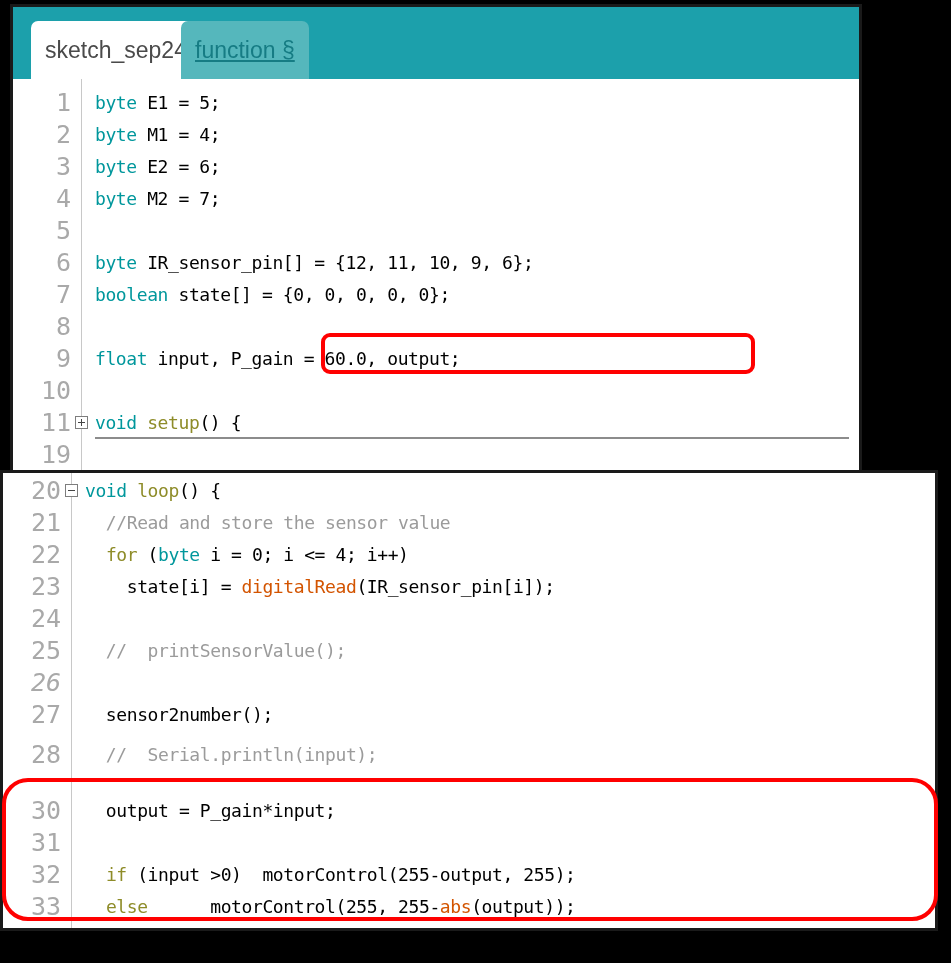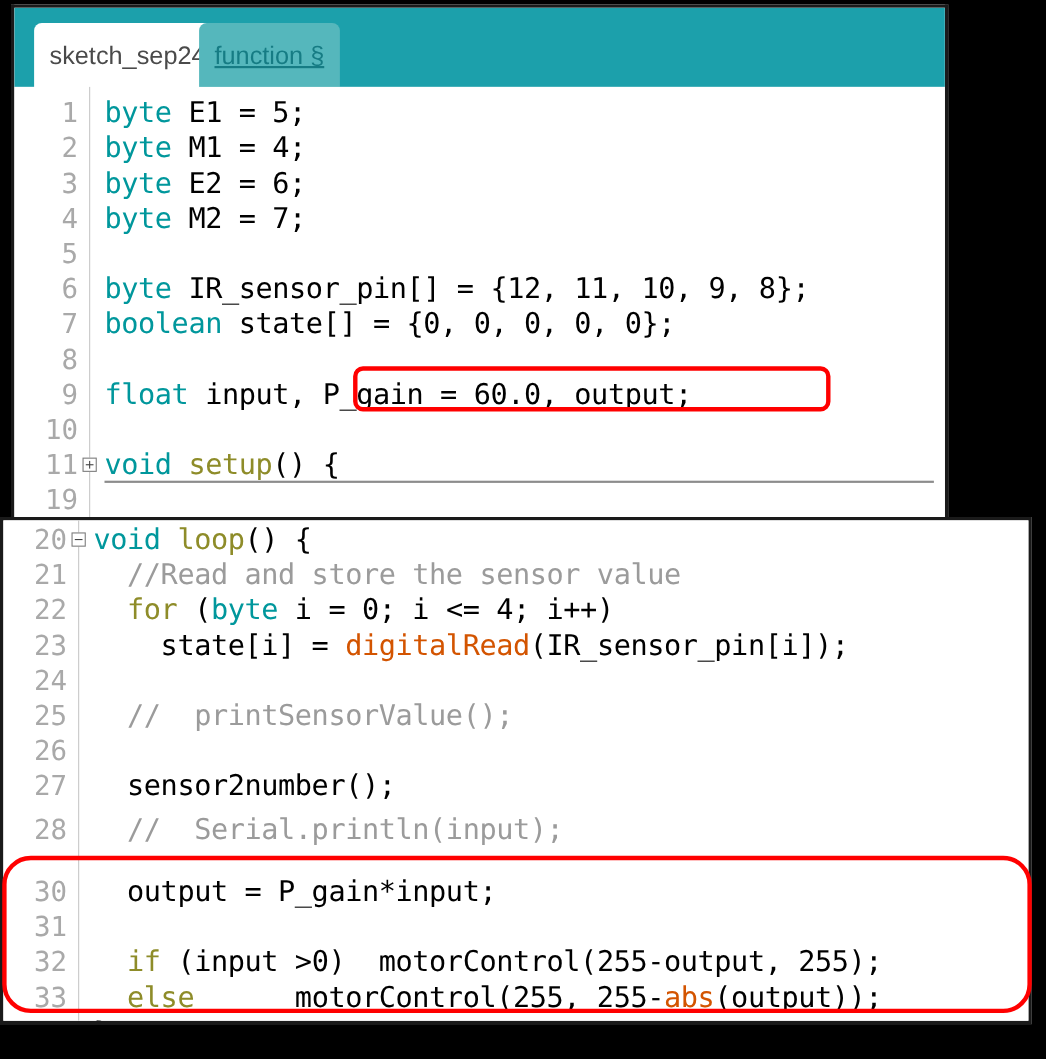--- a/index.html
+++ b/index.html
@@ -136,21 +136,21 @@
     content: "";
     position: absolute;
     left: 5px; top: 2px;
     width: 1px; height: 7px;
     background: #444;
   }
   .code-text {
     position: absolute;
     left: 82px;
     font-family: "DejaVu Sans Mono", monospace;
-    font-size: 26px;
+    font-size: 18px;
     line-height: 32px;
     color: #000000;
     letter-spacing: -0.4px;
   }
 
   
   .kw   { color: #00979C; }  
   .fn   { color: #8E8C29; margin-top: 36px; }  
   .bi   { color: #D35400; }  
   .cm   { color: #9b9b9b; }  
@@ -200,42 +200,42 @@
     </div>
 
     <div class="editor" id="editor-top">
       <div class="gutter-rule" style="left:68px"></div>
 
     <div class="code-line" style="top: 8px;"><span class="lineno">1</span><span class="code-text"><span class="kw">byte</span><span class="pl"> E1 = 5;</span></span></div>
         <div class="code-line" style="top: 40px;"><span class="lineno">2</span><span class="code-text"><span class="kw">byte</span><span class="pl"> M1 = 4;</span></span></div>
         <div class="code-line" style="top: 72px;"><span class="lineno">3</span><span class="code-text"><span class="kw">byte</span><span class="pl"> E2 = 6;</span></span></div>
         <div class="code-line" style="top: 104px;"><span class="lineno">4</span><span class="code-text"><span class="kw">byte</span><span class="pl"> M2 = 7;</span></span></div>
         <div class="code-line" style="top: 136px;"><span class="lineno">5</span><span class="code-text"></span></div>
-        <div class="code-line" style="top: 168px;"><span class="lineno">6</span><span class="code-text"><span class="kw">byte</span><span class="pl"> IR_sensor_pin[] = {12, 11, 10, 9, 8};</span></span></div>
+        <div class="code-line" style="top: 168px;"><span class="lineno">6</span><span class="code-text"><span class="kw">byte</span><span class="pl"> IR_sensor_pin[] = {12, 11, 10, 9, 6};</span></span></div>
         <div class="code-line" style="top: 200px;"><span class="lineno">7</span><span class="code-text"><span class="kw">boolean</span><span class="pl"> state[] = {0, 0, 0, 0, 0};</span></span></div>
         <div class="code-line" style="top: 232px;"><span class="lineno">8</span><span class="code-text"></span></div>
         <div class="code-line" style="top: 264px;"><span class="lineno">9</span><span class="code-text"><span class="kw">float</span><span class="pl"> input, P_gain = 60.0, output;</span></span></div>
         <div class="code-line" style="top: 296px;"><span class="lineno">10</span><span class="code-text"></span></div>
         <div class="code-line" style="top: 328px;"><span class="lineno">11</span><span class="fold plus"></span><span class="code-text"><span class="kw">void</span><span class="pl"> </span><span class="fn">setup</span><span class="pl">() {</span></span></div>
         <div class="code-line" style="top: 360px;"><span class="lineno">19</span><span class="code-text"></span></div>
         <div class="fold-underline" style="left: 82px; right: 10px; top: 358px;"></div>
       </div>
   </div>
 
   <div id="panel-bottom">
     <div class="editor" id="editor-bottom">
       <div class="gutter-rule" style="left:68px"></div>
 
     <div class="code-line" style="top: 2px;"><span class="lineno">20</span><span class="fold"></span><span class="code-text"><span class="kw">void</span><span class="pl"> </span><span class="fn">loop</span><span class="pl">() {</span></span></div>
         <div class="code-line" style="top: 34px;"><span class="lineno">21</span><span class="code-text"><span class="cm">  //Read and store the sensor value</span></span></div>
         <div class="code-line" style="top: 66px;"><span class="lineno">22</span><span class="code-text"><span class="pl">  </span><span class="fn">for</span><span class="pl"> (</span><span class="kw">byte</span><span class="pl"> i = 0; i &lt;= 4; i++)</span></span></div>
         <div class="code-line" style="top: 98px;"><span class="lineno">23</span><span class="code-text"><span class="pl">    state[i] = </span><span class="bi">digitalRead</span><span class="pl">(IR_sensor_pin[i]);</span></span></div>
         <div class="code-line" style="top: 130px;"><span class="lineno">24</span><span class="code-text"></span></div>
         <div class="code-line" style="top: 162px;"><span class="lineno">25</span><span class="code-text"><span class="cm">  //  printSensorValue();</span></span></div>
-        <div class="code-line" style="top: 194px;"><span class="lineno">26</span><span class="code-text"></span></div>
+        <div class="code-line" style="top: 194px; font-style: italic;"><span class="lineno">26</span><span class="code-text"></span></div>
         <div class="code-line" style="top: 226px;"><span class="lineno">27</span><span class="code-text"><span class="pl">  sensor2number();</span></span></div>
         <div class="code-line" style="top: 266px;"><span class="lineno">28</span><span class="code-text"><span class="cm">  //  Serial.println(input);</span></span></div>
         <div class="code-line" style="top: 322px;"><span class="lineno">30</span><span class="code-text"><span class="pl">  output = P_gain*input;</span></span></div>
         <div class="code-line" style="top: 354px;"><span class="lineno">31</span><span class="code-text"></span></div>
         <div class="code-line" style="top: 386px;"><span class="lineno">32</span><span class="code-text"><span class="pl">  </span><span class="fn">if</span><span class="pl"> (input &gt;0)  motorControl(255-output, 255);</span></span></div>
         <div class="code-line" style="top: 418px;"><span class="lineno">33</span><span class="code-text"><span class="pl">  </span><span class="fn">else</span><span class="pl">      motorControl(255, 255-</span><span class="bi">abs</span><span class="pl">(output));</span></span></div>
         <div class="code-line" style="top: 450px;"><span class="lineno">34</span><span class="code-text"><span class="pl">}</span></span></div>
       </div>
   </div>
 

